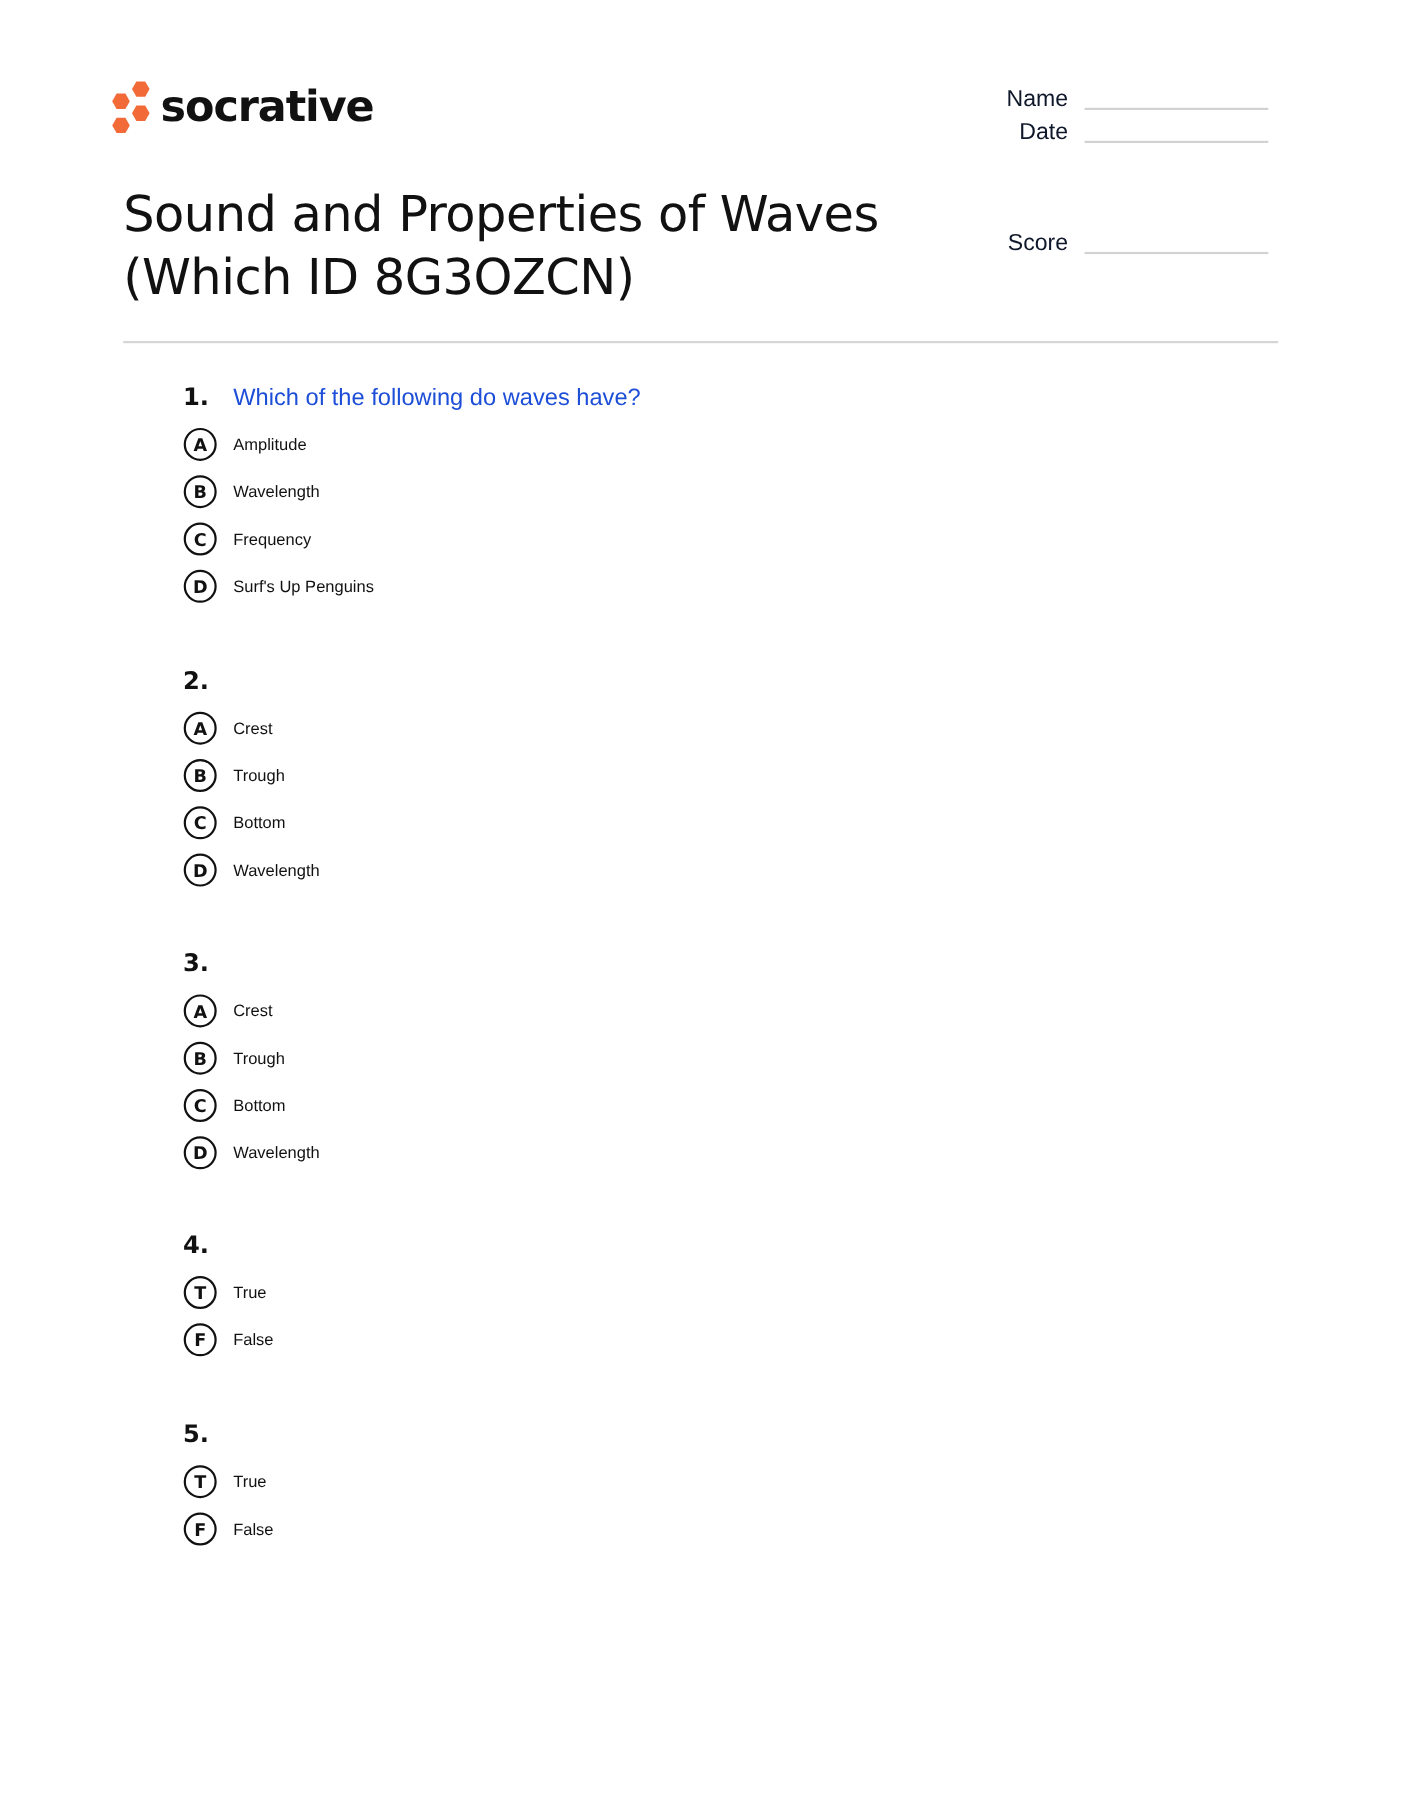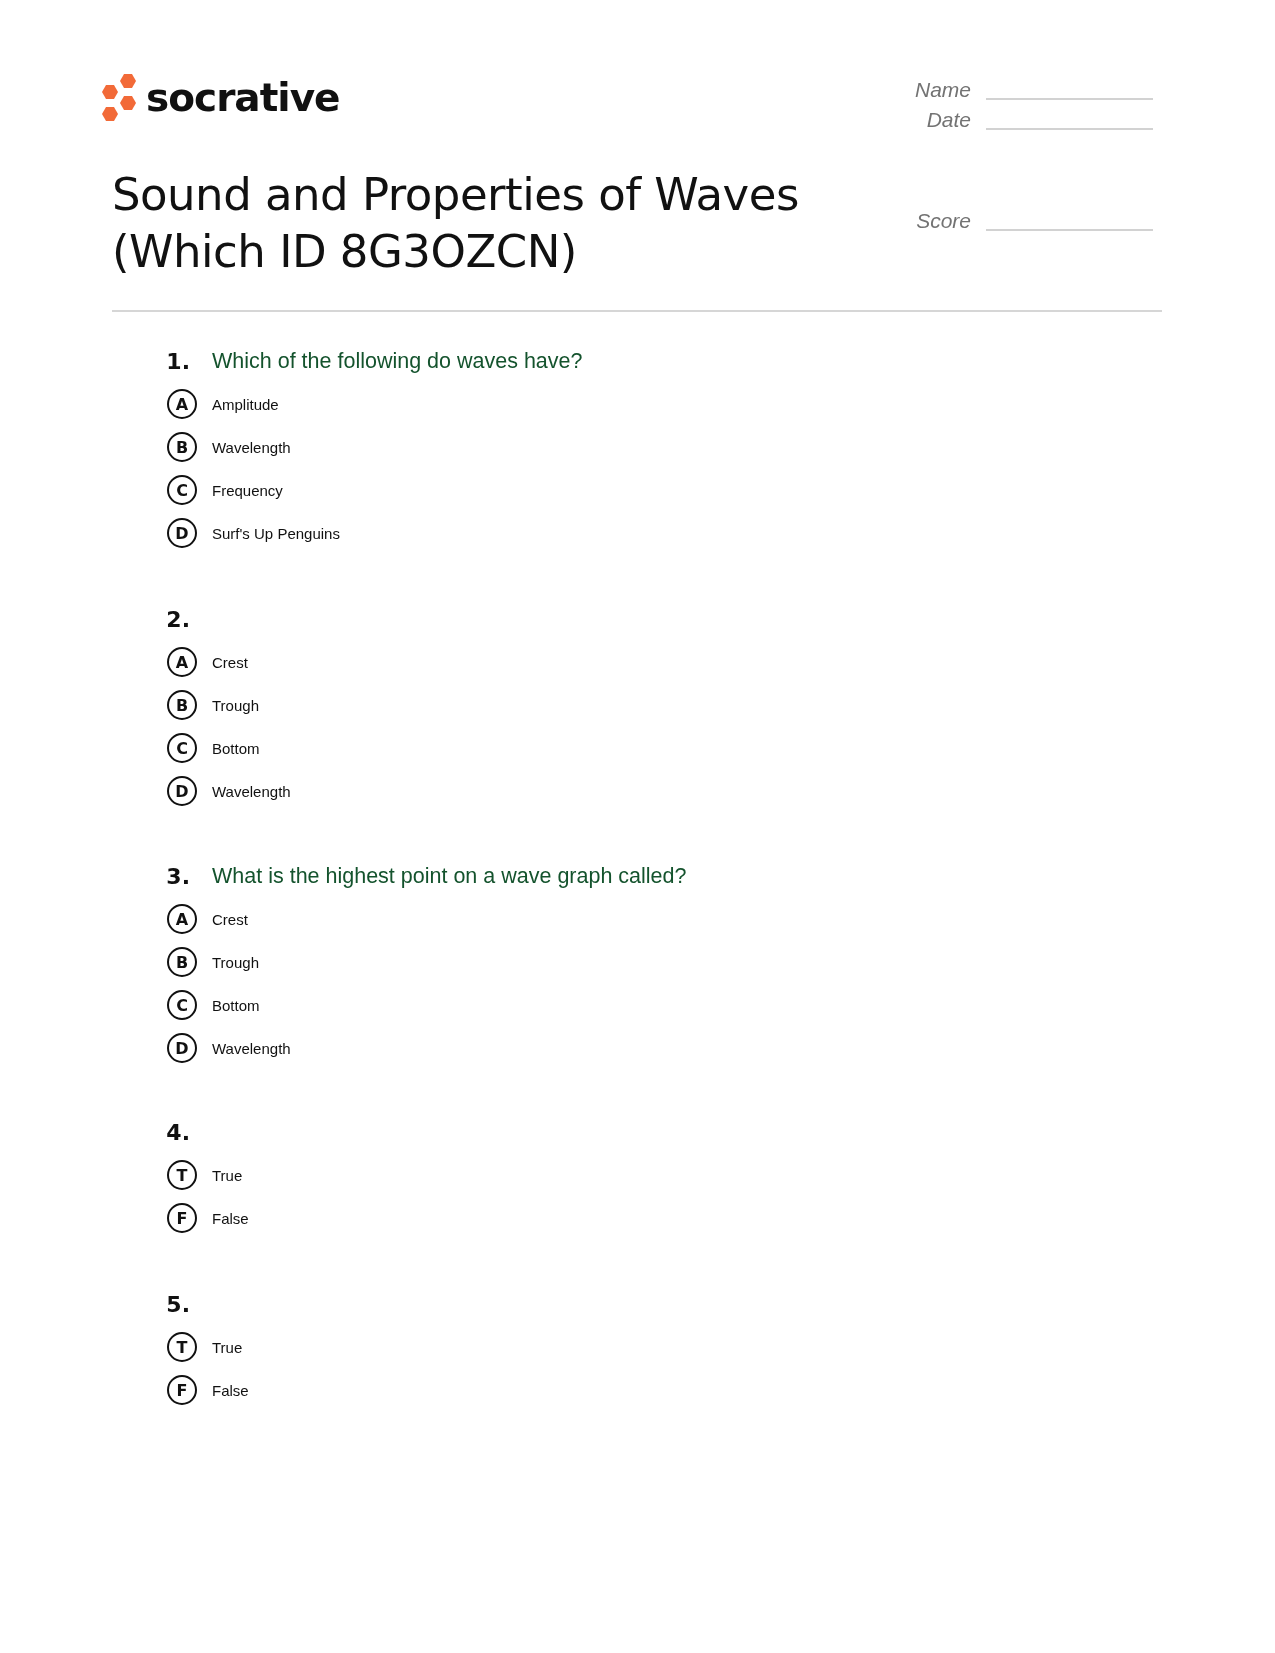--- a/index.html
+++ b/index.html
@@ -6,29 +6,29 @@
   html, body { width: 1275px; height: 1653px; background: #ffffff; }
   body { position: relative; font-family: "Liberation Sans", "DejaVu Sans", sans-serif; color: #111111; overflow: hidden; }
 
   .logo { position: absolute; left: 98px; top: 72px; height: 52px; display: flex; align-items: center; }
   .logo svg { display: block; }
   .logo-word { font-family: "DejaVu Sans", sans-serif; font-weight: bold; font-size: 39px; letter-spacing: -1px; color: #111; margin-left: 8px; line-height: 1; position: relative; top: -1px; }
 
   .title { position: absolute; left: 112px; top: 166px; width: 760px; font-family: "DejaVu Sans", sans-serif; font-weight: normal; font-size: 45px; line-height: 57px; letter-spacing: -0.5px; color: #111; }
 
   .meta-row { position: absolute; display: flex; align-items: flex-end; }
-  .meta-label { width: 120px; text-align: right; font-size: 21px; color: #737373; line-height: 24px; padding-right: 15px; font-style: italic; }
+  .meta-label { width: 120px; text-align: right; font-size: 21px; color: #0f172a; line-height: 24px; padding-right: 15px; }
   .meta-line { width: 167px; height: 2px; background: #d2d2d2; margin-bottom: 2px; }
 
   .divider { position: absolute; left: 112px; top: 310px; width: 1050px; height: 2px; background: #d6d6d6; }
 
   .question { position: absolute; left: 150px; width: 900px; }
   .q-line { display: flex; align-items: center; height: 30px; }
   .q-num { width: 46px; text-align: right; font-family: "DejaVu Sans", sans-serif; font-weight: bold; font-size: 22px; color: #111; padding-right: 6px; }
-  .q-text { margin-left: 16px; font-size: 21.5px; color: #14532d; white-space: nowrap; }
+  .q-text { margin-left: 16px; font-size: 21.5px; color: #1d4ed8; white-space: nowrap; }
   .opt { display: flex; align-items: center; height: 30px; margin-top: 13px; }
   .opt:first-of-type { margin-top: 8px; }
   .opt-circle { margin-left: 17px; width: 30px; height: 30px; border: 2px solid #111; border-radius: 50%; display: flex; align-items: center; justify-content: center; font-family: "DejaVu Sans", sans-serif; font-weight: bold; font-size: 16px; color: #111; flex-shrink: 0; }
   .opt-text { margin-left: 15px; font-size: 15px; color: #111; white-space: nowrap; }
 </style>
 </head>
 <body>
 
 <div class="logo">
   <svg width="40" height="52" viewBox="0 0 40 52">
@@ -101,21 +101,20 @@
   </div>
   <div class="opt">
     <span class="opt-circle">D</span>
     <span class="opt-text">Wavelength</span>
   </div>
 </div>
 
 <div class="question" style="top:861px;">
   <div class="q-line">
     <span class="q-num">3.</span>
-    <span class="q-text">What is the highest point on a wave graph called?</span>
   </div>
   <div class="opt">
     <span class="opt-circle">A</span>
     <span class="opt-text">Crest</span>
   </div>
   <div class="opt">
     <span class="opt-circle">B</span>
     <span class="opt-text">Trough</span>
   </div>
   <div class="opt">

